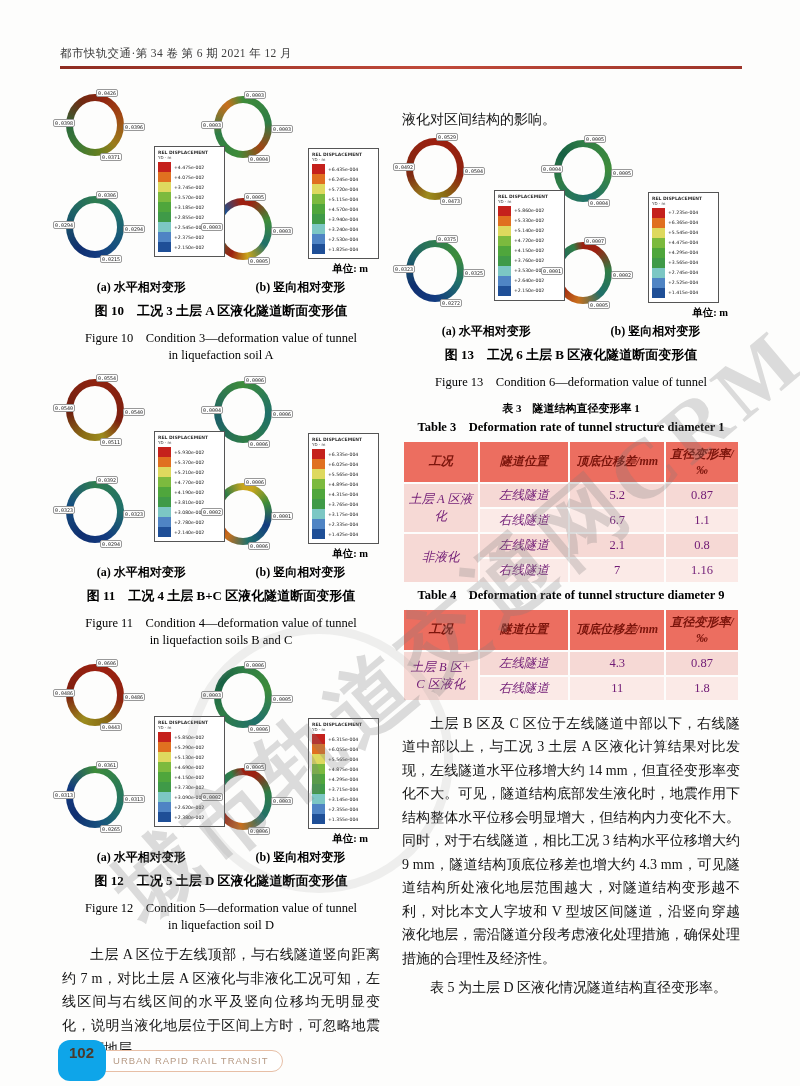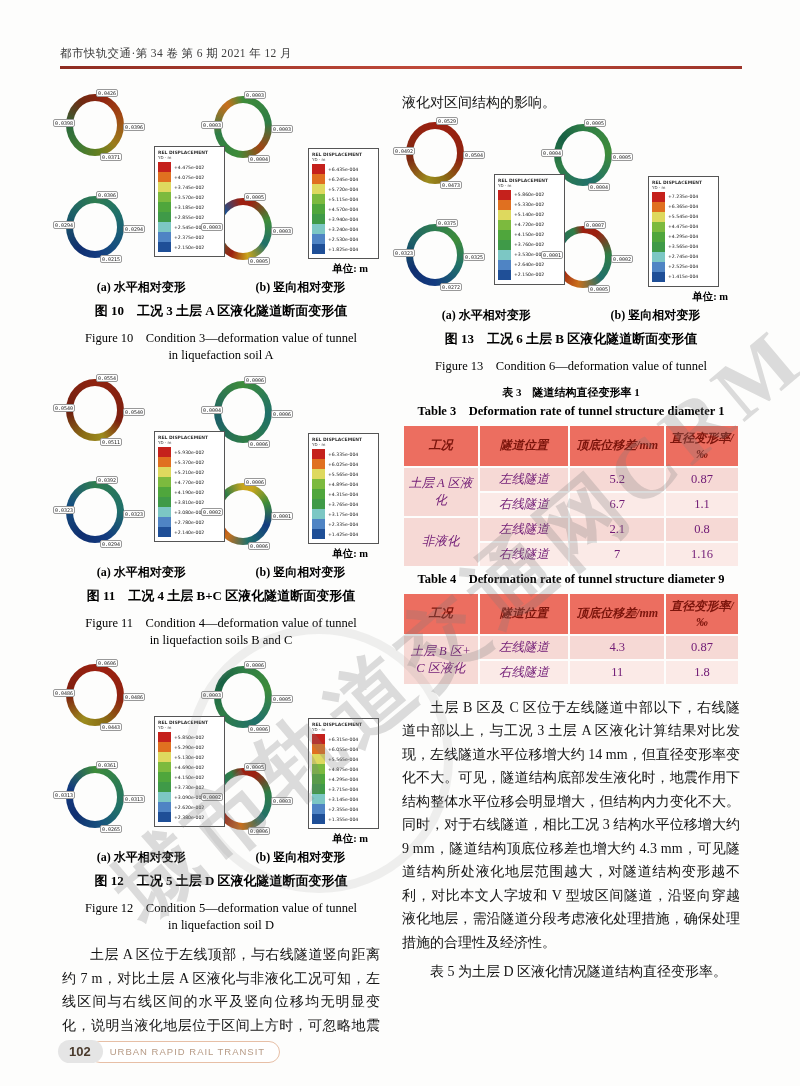--- a/index.html
+++ b/index.html
@@ -50,25 +50,25 @@
   .tbl-title-en{text-align:center;font-weight:bold;font-size:12.5px;margin:3px 0 4px;}
   table.ptable{border-collapse:separate;border-spacing:2px;width:100%;}
   .ptable th{background:#ec6e60;color:#7c150c;font-style:italic;font-weight:bold;font-size:12px;padding:4px 1px;}
   .ptable td{font-size:12.5px;text-align:center;padding:3px 2px;color:#701a75;}
   .ptable tbody tr:nth-child(odd) td{background:#f6d9d5;}
   .ptable tbody tr:nth-child(even) td{background:#fbeae7;}
   .ptable td.cond{background:#f6d9d5 !important;font-style:italic;}
   .ptable td.zh{font-style:italic;}
 
   .para{font-size:14px;line-height:23.5px;text-align:justify;text-indent:2em;color:#141414;margin-top:6px;}
-  .para.flush{text-indent:0;margin-top:0;font-family:Liberation Mono, monospace;}
+  .para.flush{text-indent:0;margin-top:16px;}
 
   
   .footer{position:absolute;left:58px;top:1040px;display:flex;align-items:center;}
-  .pagenum{background:#e5e5e5;border-radius:12px;padding:4px 12px 4px 11px;font-size:13px;font-weight:bold;
+  .pagenum{background:#0ea5e9;border-radius:12px;padding:4px 12px 20px 11px;font-size:15px;font-weight:bold;
            color:#4a3a2c;font-family:"Liberation Sans",sans-serif;position:relative;z-index:2;}
   .journal{border:1px solid #e7bfa6;border-radius:12px;padding:4.5px 14px 4.5px 20px;margin-left:-14px;
            font-size:9.5px;color:#b69a85;letter-spacing:1px;font-family:"Liberation Sans",sans-serif;background:#fff;}
 
   
   .wm{position:absolute;left:90px;top:860px;transform:rotate(-40deg);transform-origin:0 0;
       font-size:84px;font-weight:bold;color:rgba(125,125,125,.26);letter-spacing:8px;
       white-space:nowrap;pointer-events:none;z-index:6;}
   .wm-circle{position:absolute;left:185px;top:625px;width:250px;height:250px;border:9px solid rgba(140,140,140,.13);
       border-radius:50%;pointer-events:none;z-index:6;}

